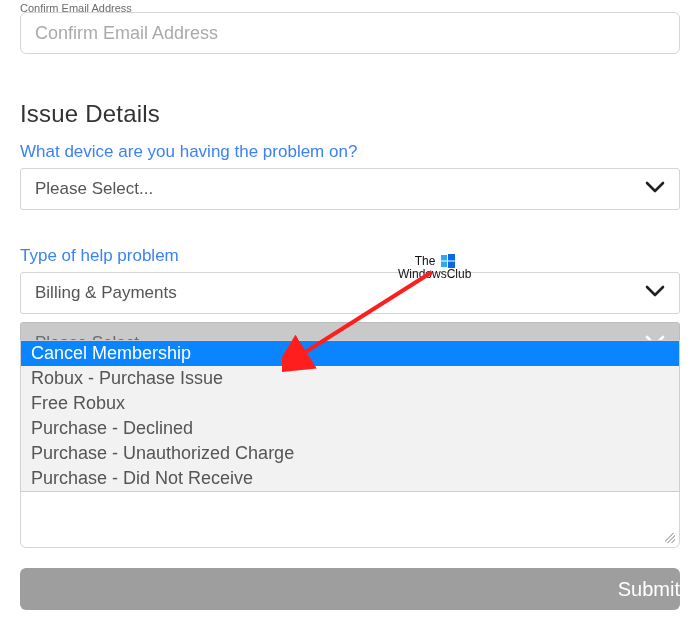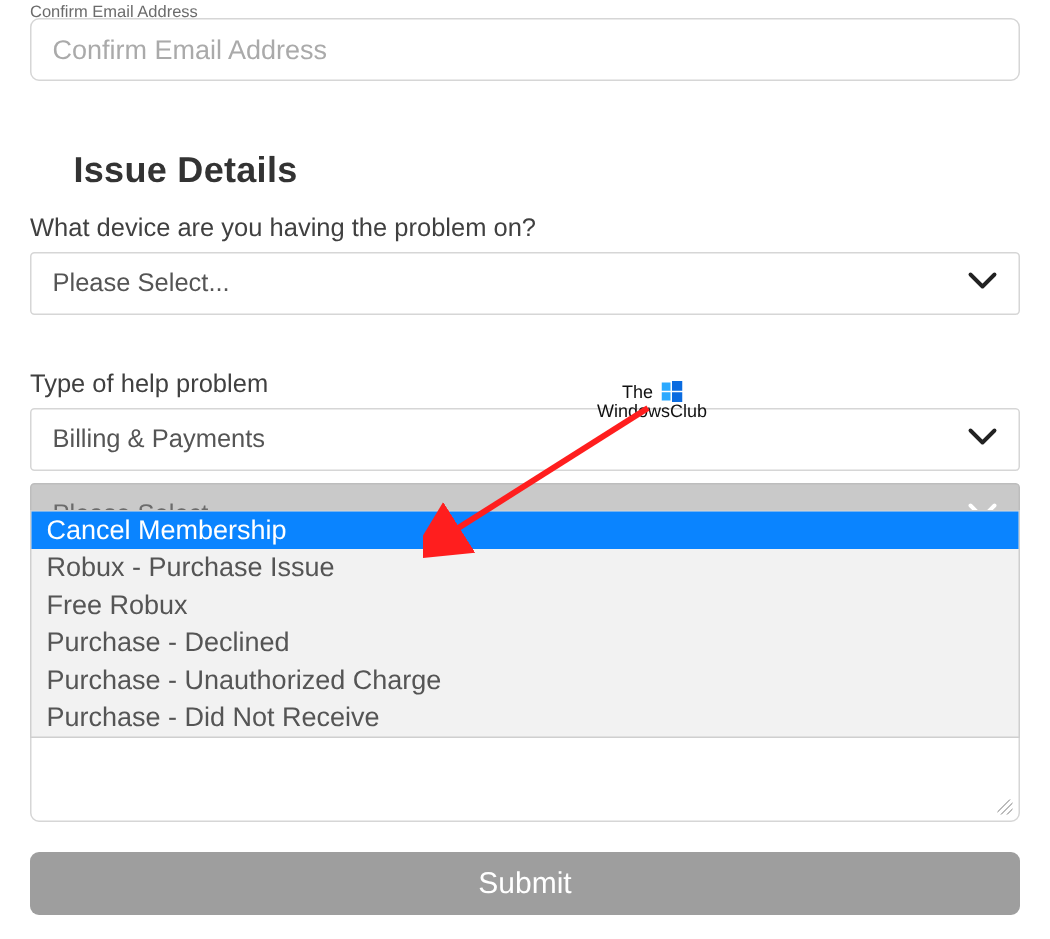--- a/index.html
+++ b/index.html
@@ -26,29 +26,28 @@
     border: 1px solid #d6d6d6;
     border-radius: 6px;
     padding: 0 14px;
     font-size: 18px;
     color: #333;
     background: #fff;
   }
   .input::placeholder { color: #aaa; }
   h2.section-title {
     font-size: 24px;
-    font-weight: 700;
+    font-weight: 400;
     color: #333;
     margin-top: 46px;
     letter-spacing: .2px;
-    margin-left: 29px;
   }
   .field-label {
     font-size: 17px;
-    color: #404040;
+    color: #3b82f6;
     margin-top: 14px;
     margin-bottom: 6px;
   }
   .select {
     position: relative;
     width: 100%;
     height: 42px;
     border: 1px solid #d6d6d6;
     border-radius: 3px;
     background: #fff;
@@ -113,20 +112,21 @@
     left: 20px; right: 20px;
     bottom: 16px;
     height: 42px;
     border: none;
     border-radius: 6px;
     background: #9e9e9e;
     color: #fff;
     font-size: 20px;
     font-weight: 500;
     cursor: pointer;
+    text-align: right;
   }
 
   
   .watermark {
     position: absolute;
     left: 398px; top: 254px;
     z-index: 20;
     font-size: 12px;
     color: #111;
     line-height: 13px;

